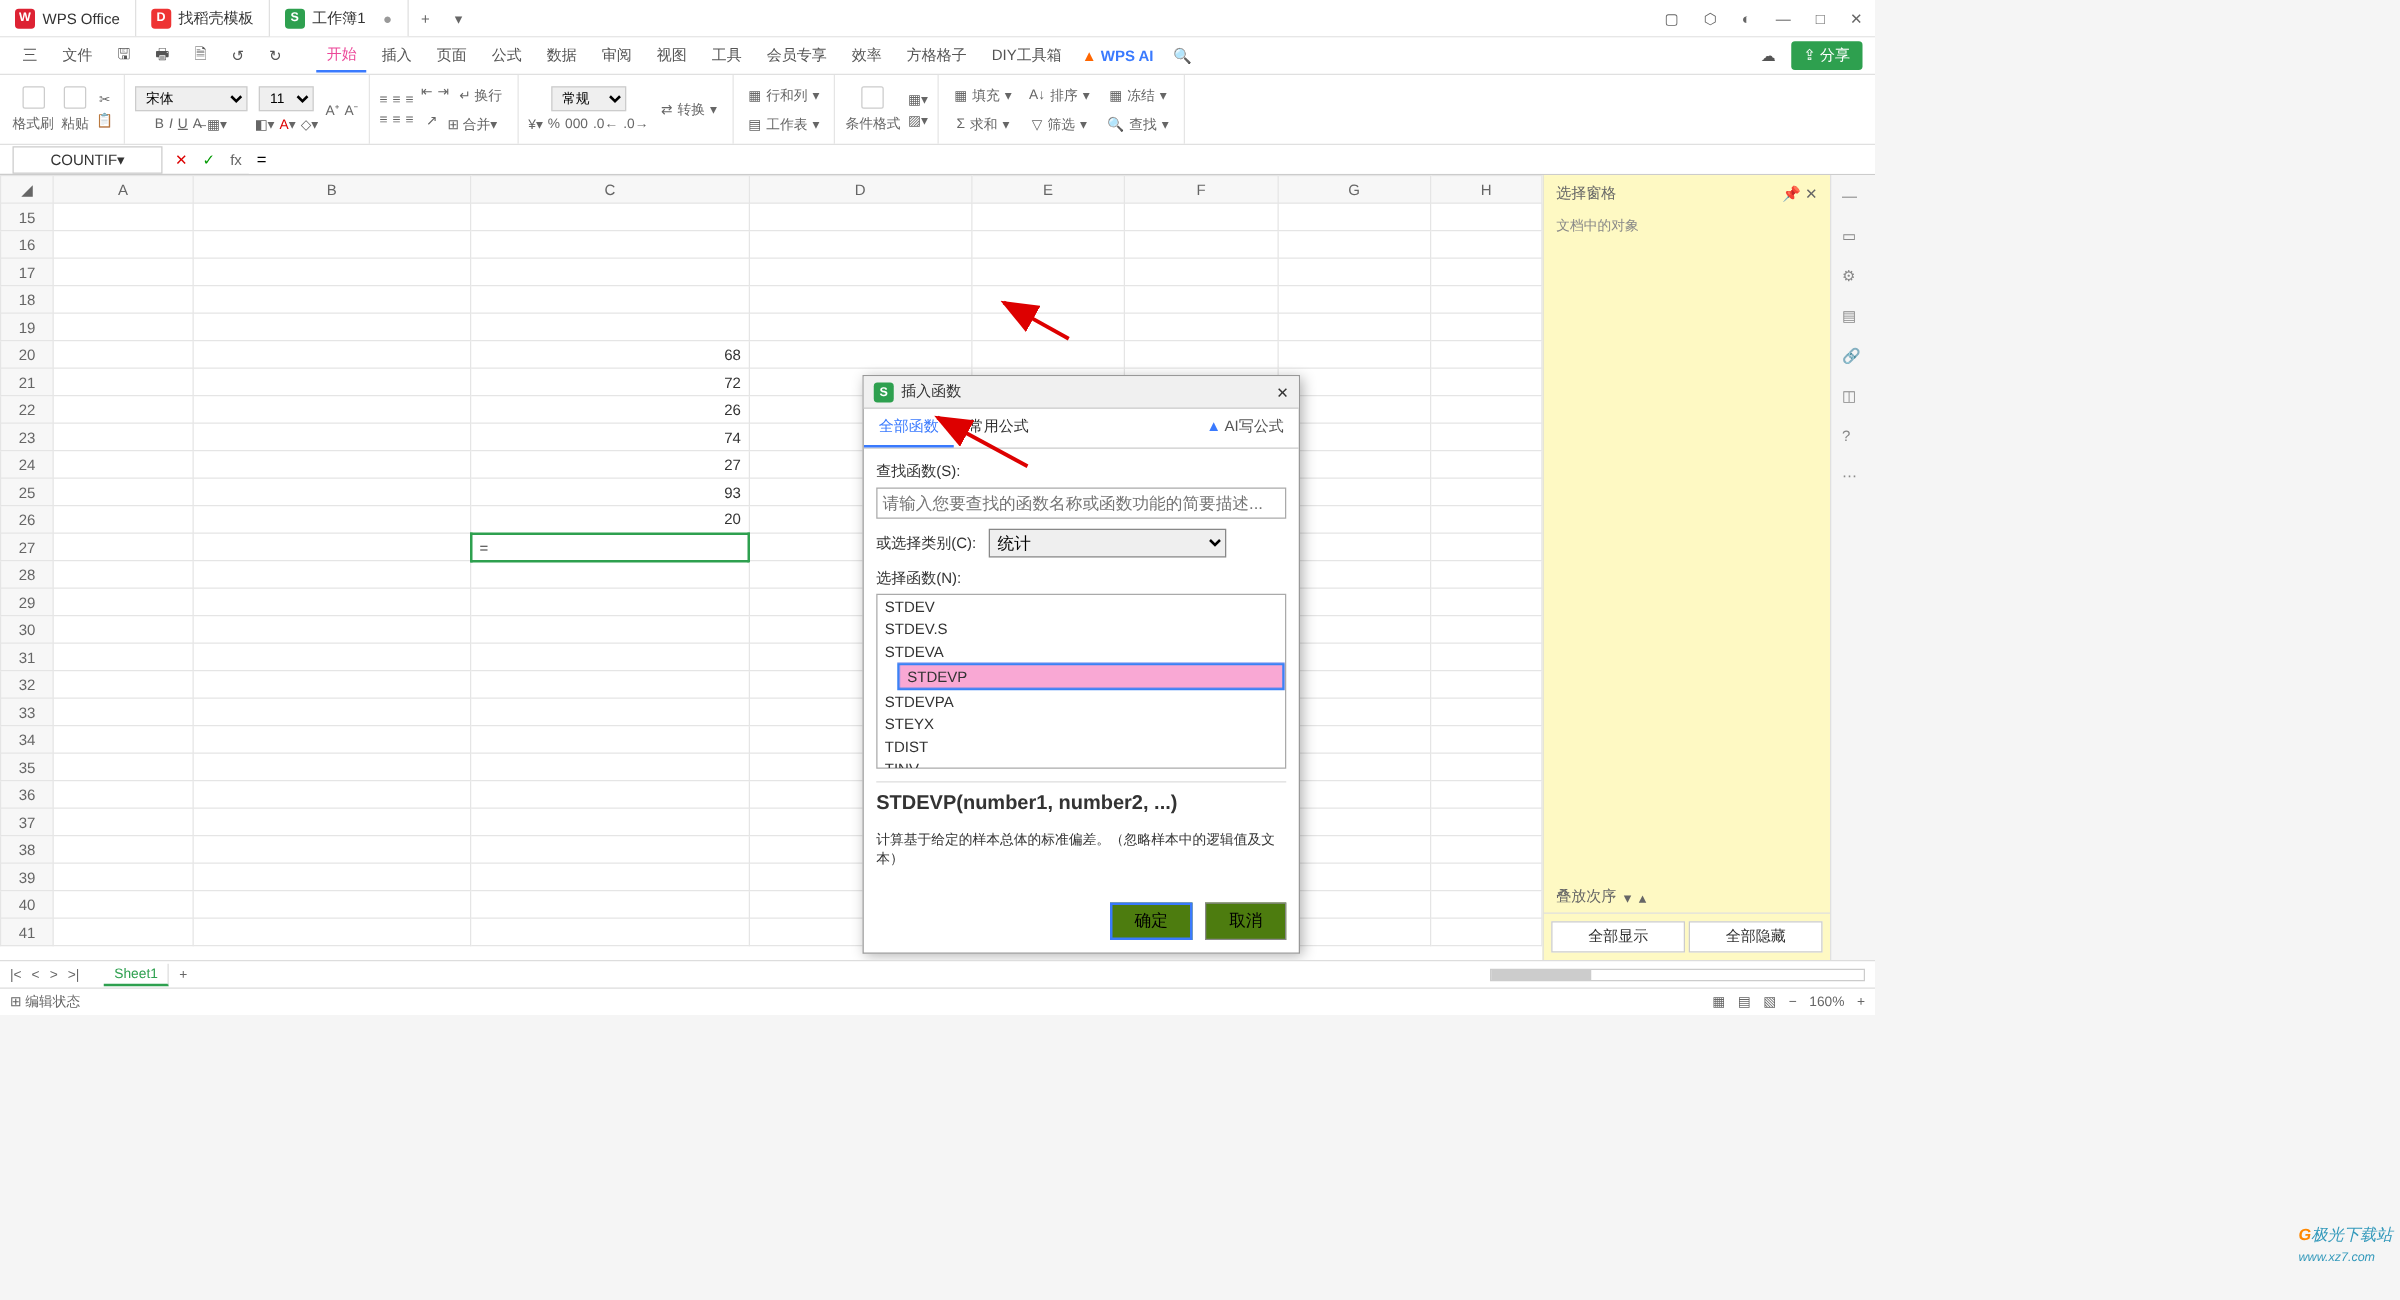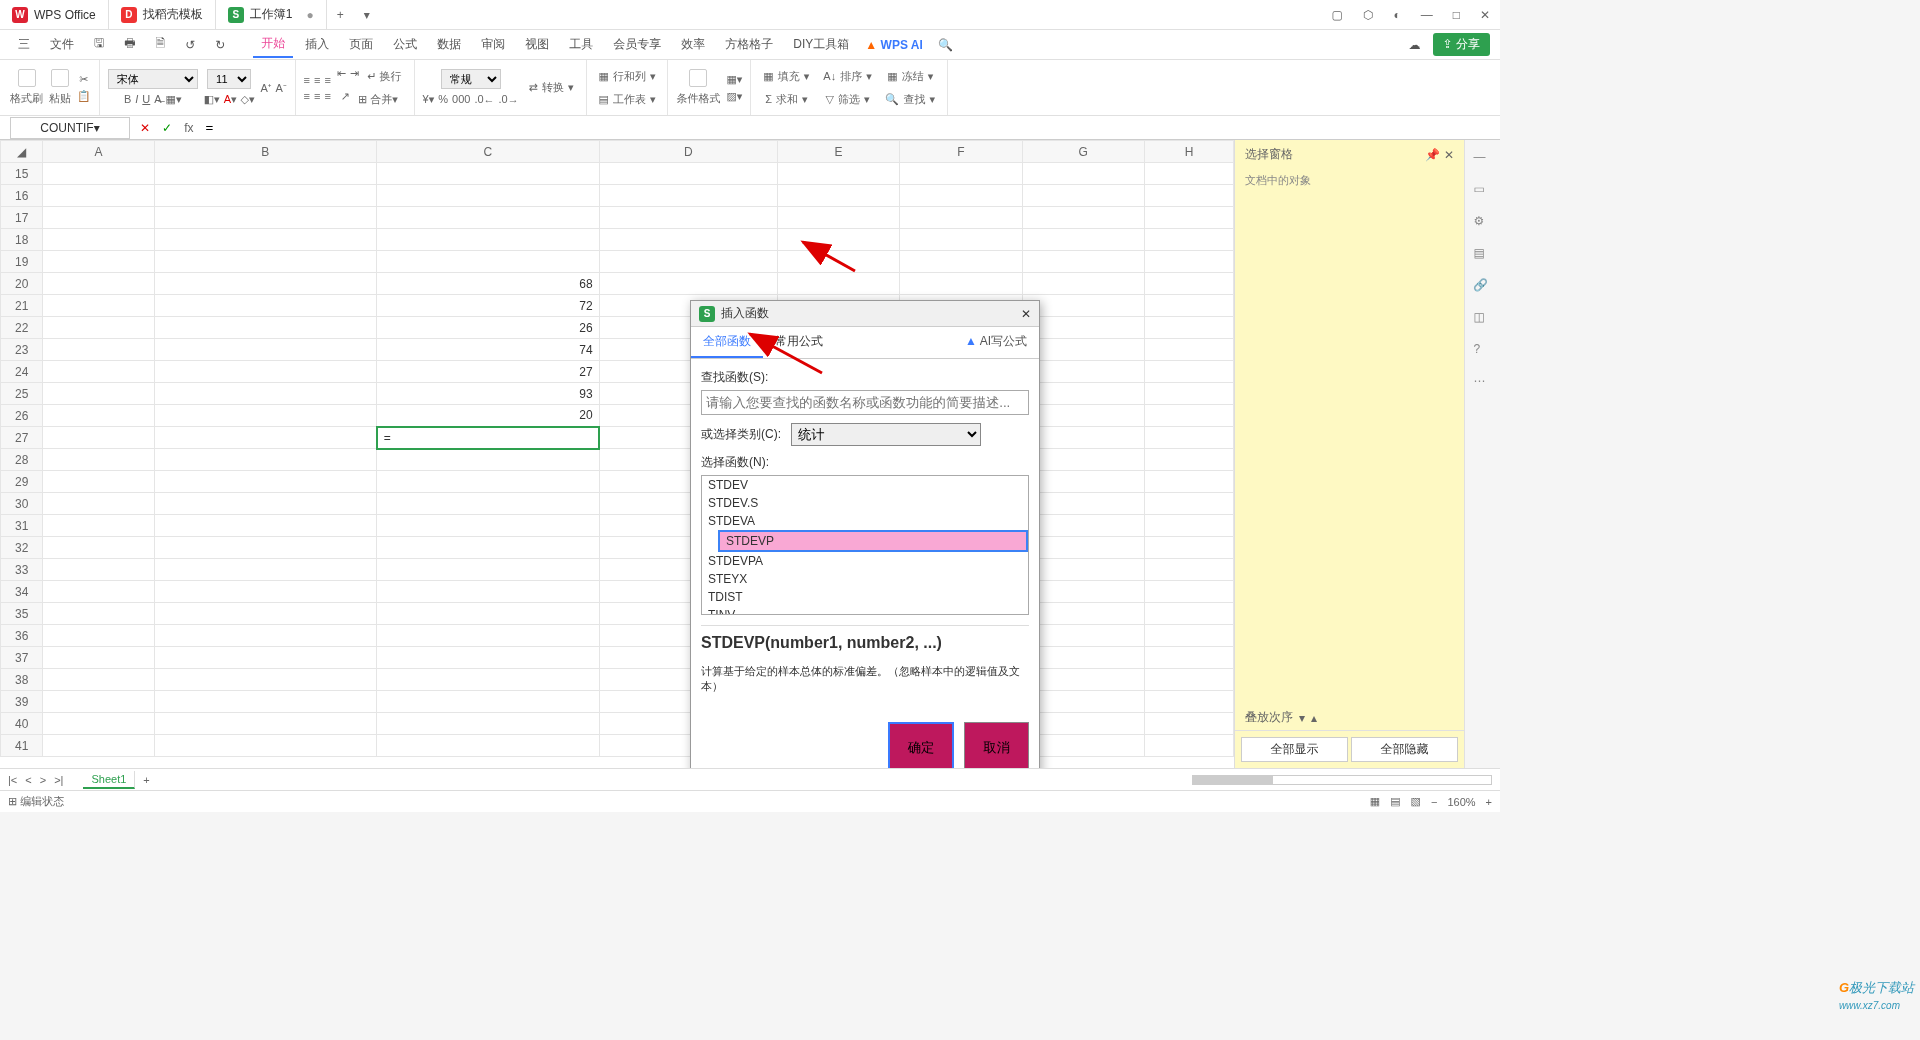--- a/index.html
+++ b/index.html
@@ -84,21 +84,21 @@
 .dlg .dbody label { display: block; margin-bottom: 4px; color: #333; }
 .dlg .dbody input[type=text] { width: 100%; padding: 4px; border: 1px solid #aaa; }
 .dlg .dbody select { padding: 2px; border: 1px solid #888; width: 190px; }
 .dlg .dbody .row { display: flex; align-items: center; gap: 10px; margin: 8px 0; }
 .dlg .flist { border: 1px solid #aaa; height: 140px; overflow-y: auto; }
 .dlg .flist .fi { padding: 2px 6px; cursor: pointer; }
 .dlg .flist .fi.sel { background: #f9a8d4; border: 2px solid #3b82f6; margin-left: 16px; }
 .dlg .desc { padding: 8px 0; border-top: 1px solid #ddd; margin-top: 10px; font-size: 11px; }
 .dlg .desc b { font-size: 16px; }
 .dlg .dfoot { display: flex; justify-content: flex-end; gap: 10px; padding: 10px; }
-.dlg .dfoot button { padding: 15px 18px; border: 1px solid #888; background: #be185d; }
+.dlg .dfoot button { padding: 4px 18px; border: 1px solid #888; background: #4d7c0f; }
 .dlg .dfoot button.primary { border: 2px solid #3a7afe; }
 
 
 .arrow { position: absolute; pointer-events: none; }
 
 .watermark { position: absolute; right: 6px; bottom: 28px; font-size: 13px; color: #39b; font-style: italic; }
 .watermark .g { color: #f80; font-weight: bold; }
 </style>
 </head>
 <body>

